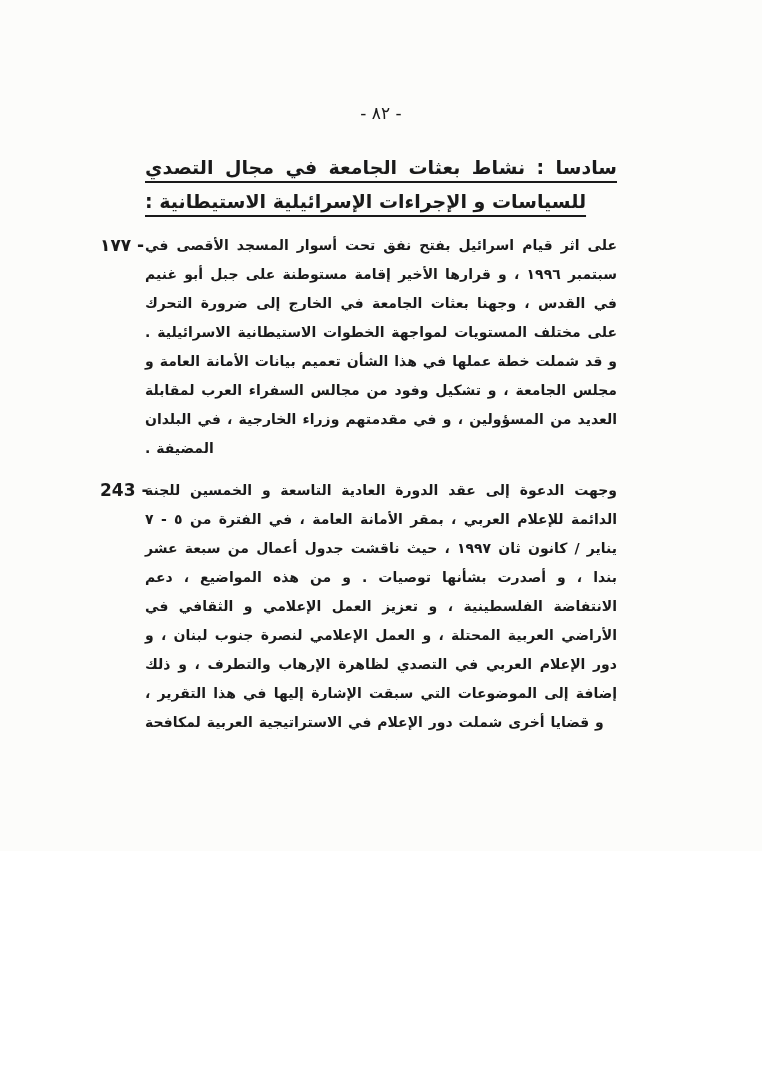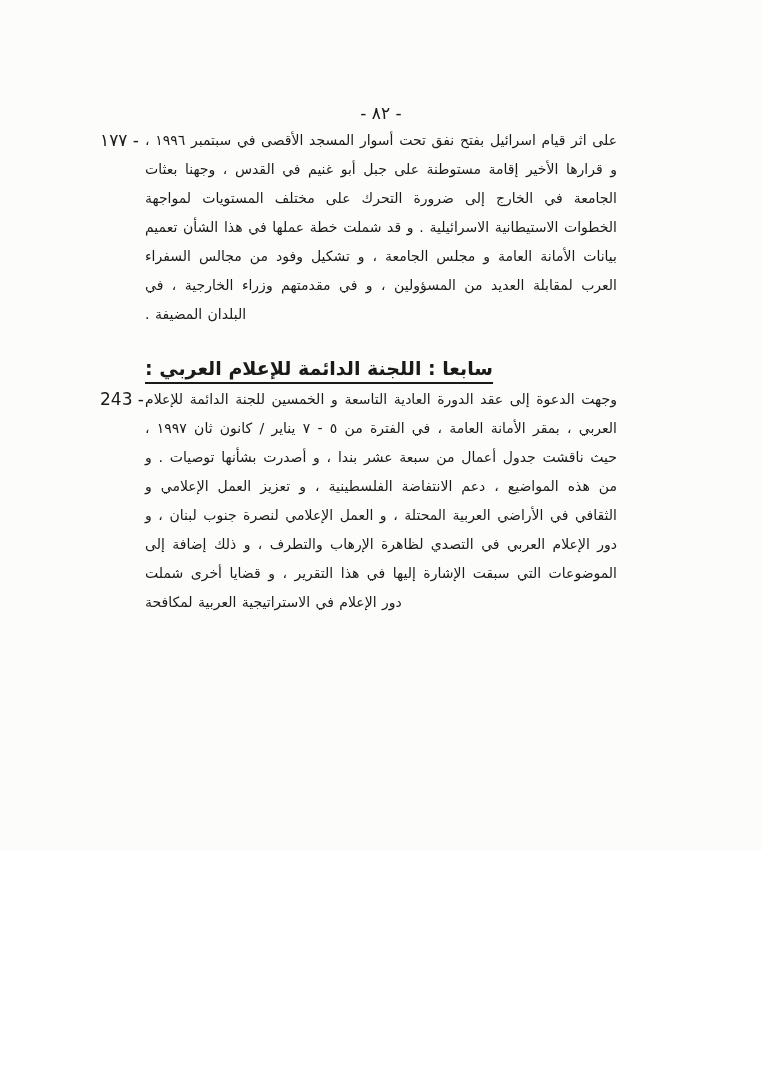--- a/index.html
+++ b/index.html
@@ -39,20 +39,22 @@
     line-height: 34px;
     text-align: justify;
     text-align-last: left;
     text-decoration: underline;
     text-decoration-thickness: 1.5px;
     text-underline-offset: 7px;
   }
   .section-7 .heading { margin-top: 22px; }
   .item {
     position: relative;
+    margin-top: 13px;
+    font-weight: bold;
   }
   .marker {
     position: absolute;
     left: -45px;
     top: 0;
     width: 43px;
     font-size: 17px;
     line-height: 29px;
     direction: ltr;
     text-align: left;
@@ -69,28 +71,28 @@
 </style>
 </head>
 <body>
 
 <div class="page">
   <div class="content">
 
     <div class="page-number">- ٨٢ -</div>
 
     <section class="section-6">
+      <h2 class="heading">سادسا : نشاط بعثات الجامعة في مجال التصدي للسياسات و الإجراءات الإسرائيلية الاستيطانية :</h2>
       <div class="item">
         <span class="marker">١٧٧ -</span>
         <p class="body-text">على اثر قيام اسرائيل بفتح نفق تحت أسوار المسجد الأقصى في سبتمبر ١٩٩٦ ، و قرارها الأخير إقامة مستوطنة على جبل أبو غنيم في القدس ، وجهنا بعثات الجامعة في الخارج إلى ضرورة التحرك على مختلف المستويات لمواجهة الخطوات الاستيطانية الاسرائيلية . و قد شملت خطة عملها في هذا الشأن تعميم بيانات الأمانة العامة و مجلس الجامعة ، و تشكيل وفود من مجالس السفراء العرب لمقابلة العديد من المسؤولين ، و في مقدمتهم وزراء الخارجية ، في البلدان المضيفة .</p>
       </div>
     </section>
 
     <section class="section-7">
-      <h2 class="heading">سابعا : اللجنة الدائمة للإعلام العربي :</h2>
       <div class="item">
         <span class="marker">243 -</span>
         <p class="body-text">وجهت الدعوة إلى عقد الدورة العادية التاسعة و الخمسين للجنة الدائمة للإعلام العربي ، بمقر الأمانة العامة ، في الفترة من ٥ - ٧ يناير / كانون ثان ١٩٩٧ ، حيث ناقشت جدول أعمال من سبعة عشر بندا ، و أصدرت بشأنها توصيات . و من هذه المواضيع ، دعم الانتفاضة الفلسطينية ، و تعزيز العمل الإعلامي و الثقافي في الأراضي العربية المحتلة ، و العمل الإعلامي لنصرة جنوب لبنان ، و دور الإعلام العربي في التصدي لظاهرة الإرهاب والتطرف ، و ذلك إضافة إلى الموضوعات التي سبقت الإشارة إليها في هذا التقرير ، و قضايا أخرى شملت دور الإعلام في الاستراتيجية العربية لمكافحة</p>
       </div>
     </section>
 
   </div>
 </div>
 
 </body></html>

